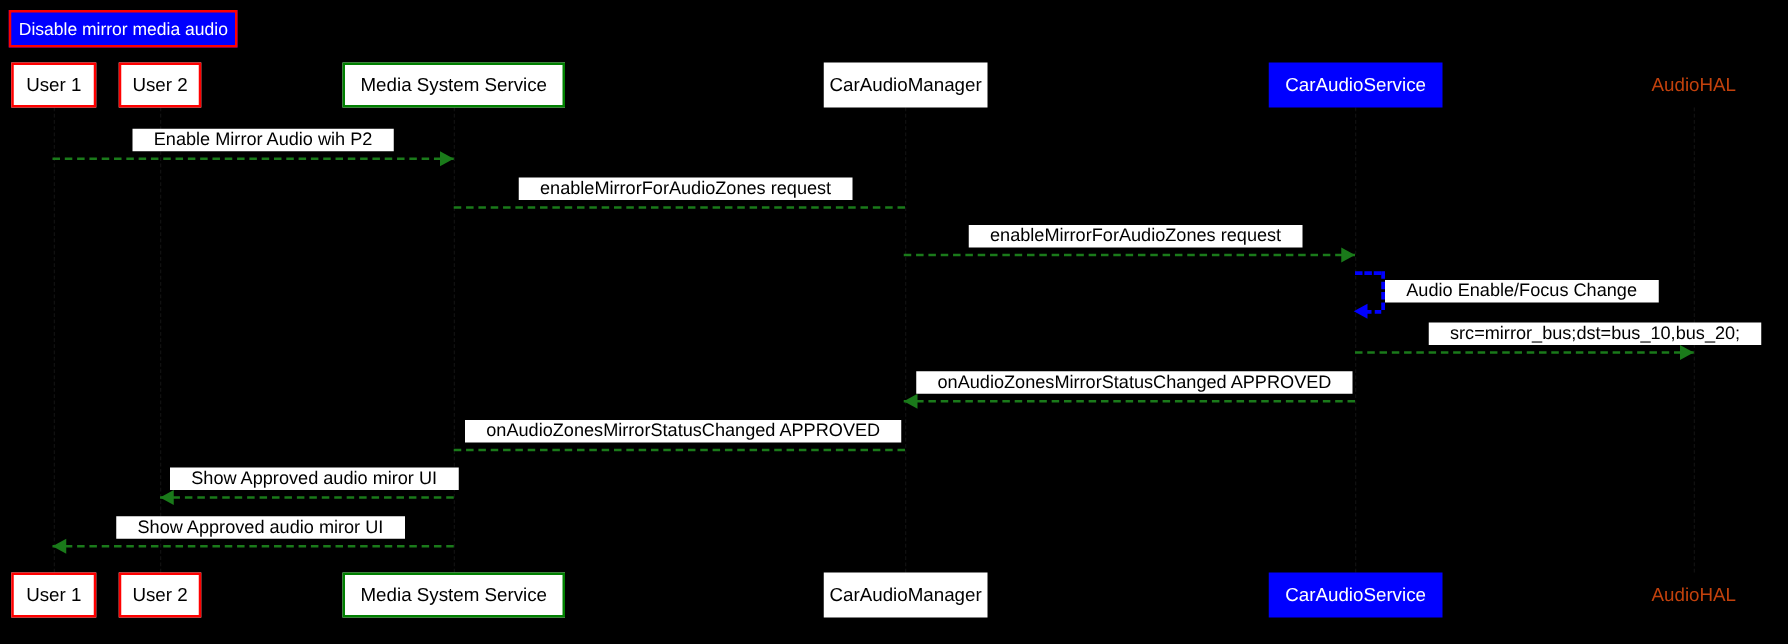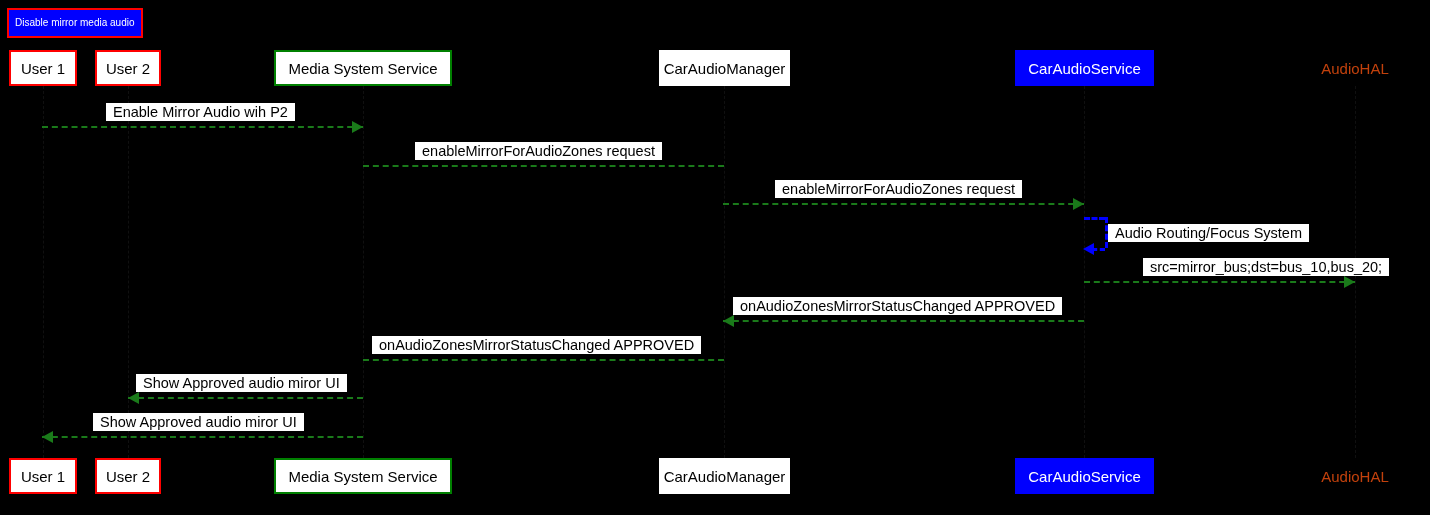--- a/index.html
+++ b/index.html
@@ -15,21 +15,21 @@
     font-family: "Liberation Sans", sans-serif;
     overflow: hidden;
   }
 
   
   .title-box {
     position: absolute;
     background: #0000ff;
     border: 2px solid #ff0000;
     color: #ffffff;
-    font-size: 10px;
+    font-size: 14px;
     line-height: 26px;
     padding: 0 6px;
     white-space: nowrap;
     box-sizing: border-box;
   }
 
   
   .participant {
     position: absolute;
     box-sizing: border-box;
@@ -101,21 +101,21 @@
   }
 
   
   .msg-label {
     position: absolute;
     background: #ffffff;
     color: #000000;
     font-size: 14.5px;
     line-height: 18px;
     white-space: nowrap;
-    padding: 0 7px;
+    padding: 0 17px;
   }
 
   
   .loop-top {
     position: absolute;
     height: 0;
     border-top: 3px dashed #0000ff;
   }
   .loop-side {
     position: absolute;
@@ -173,21 +173,21 @@
       <div class="msg-label" style="left: 106px; top: 103px;">Enable Mirror Audio wih P2</div>
       <div class="msg-line" style="left: 363px; top: 165px; width: 361px;"></div>
       <div class="msg-label" style="left: 415px; top: 142px;">enableMirrorForAudioZones request</div>
       <div class="msg-line" style="left: 723px; top: 203px; width: 361px;"></div>
       <div class="arrow-head arrow-right" style="left: 1073px; top: 198px;"></div>
       <div class="msg-label" style="left: 775px; top: 180px;">enableMirrorForAudioZones request</div>
       <div class="loop-top" style="left: 1084px; top: 217px; width: 21px;"></div>
       <div class="loop-side" style="left: 1105px; top: 217px; height: 31px;"></div>
       <div class="loop-bottom" style="left: 1092px; top: 248px; width: 13px;"></div>
       <div class="arrow-head arrow-left-blue" style="left: 1083px; top: 243px;"></div>
-      <div class="msg-label" style="left: 1108px; top: 224px;">Audio Routing/Focus System</div>
+      <div class="msg-label" style="left: 1108px; top: 224px;">Audio Enable/Focus Change</div>
       <div class="msg-line" style="left: 1084px; top: 281px; width: 271px;"></div>
       <div class="arrow-head arrow-right" style="left: 1344px; top: 276px;"></div>
       <div class="msg-label" style="left: 1143px; top: 258px;">src=mirror_bus;dst=bus_10,bus_20;</div>
       <div class="msg-line" style="left: 723px; top: 320px; width: 361px;"></div>
       <div class="arrow-head arrow-left" style="left: 723px; top: 315px;"></div>
       <div class="msg-label" style="left: 733px; top: 297px;">onAudioZonesMirrorStatusChanged APPROVED</div>
       <div class="msg-line" style="left: 363px; top: 359px; width: 361px;"></div>
       <div class="msg-label" style="left: 372px; top: 336px;">onAudioZonesMirrorStatusChanged APPROVED</div>
       <div class="msg-line" style="left: 128px; top: 397px; width: 235px;"></div>
       <div class="arrow-head arrow-left" style="left: 128px; top: 392px;"></div>

